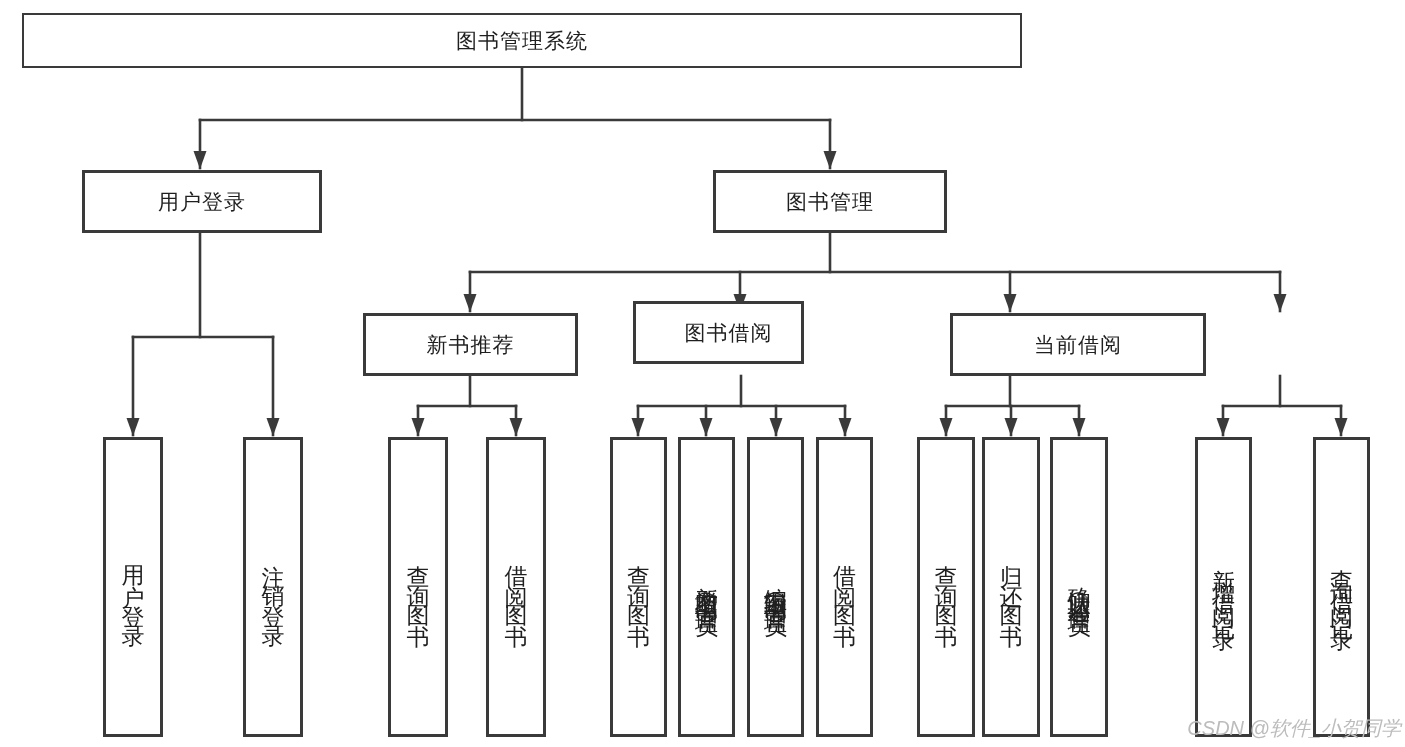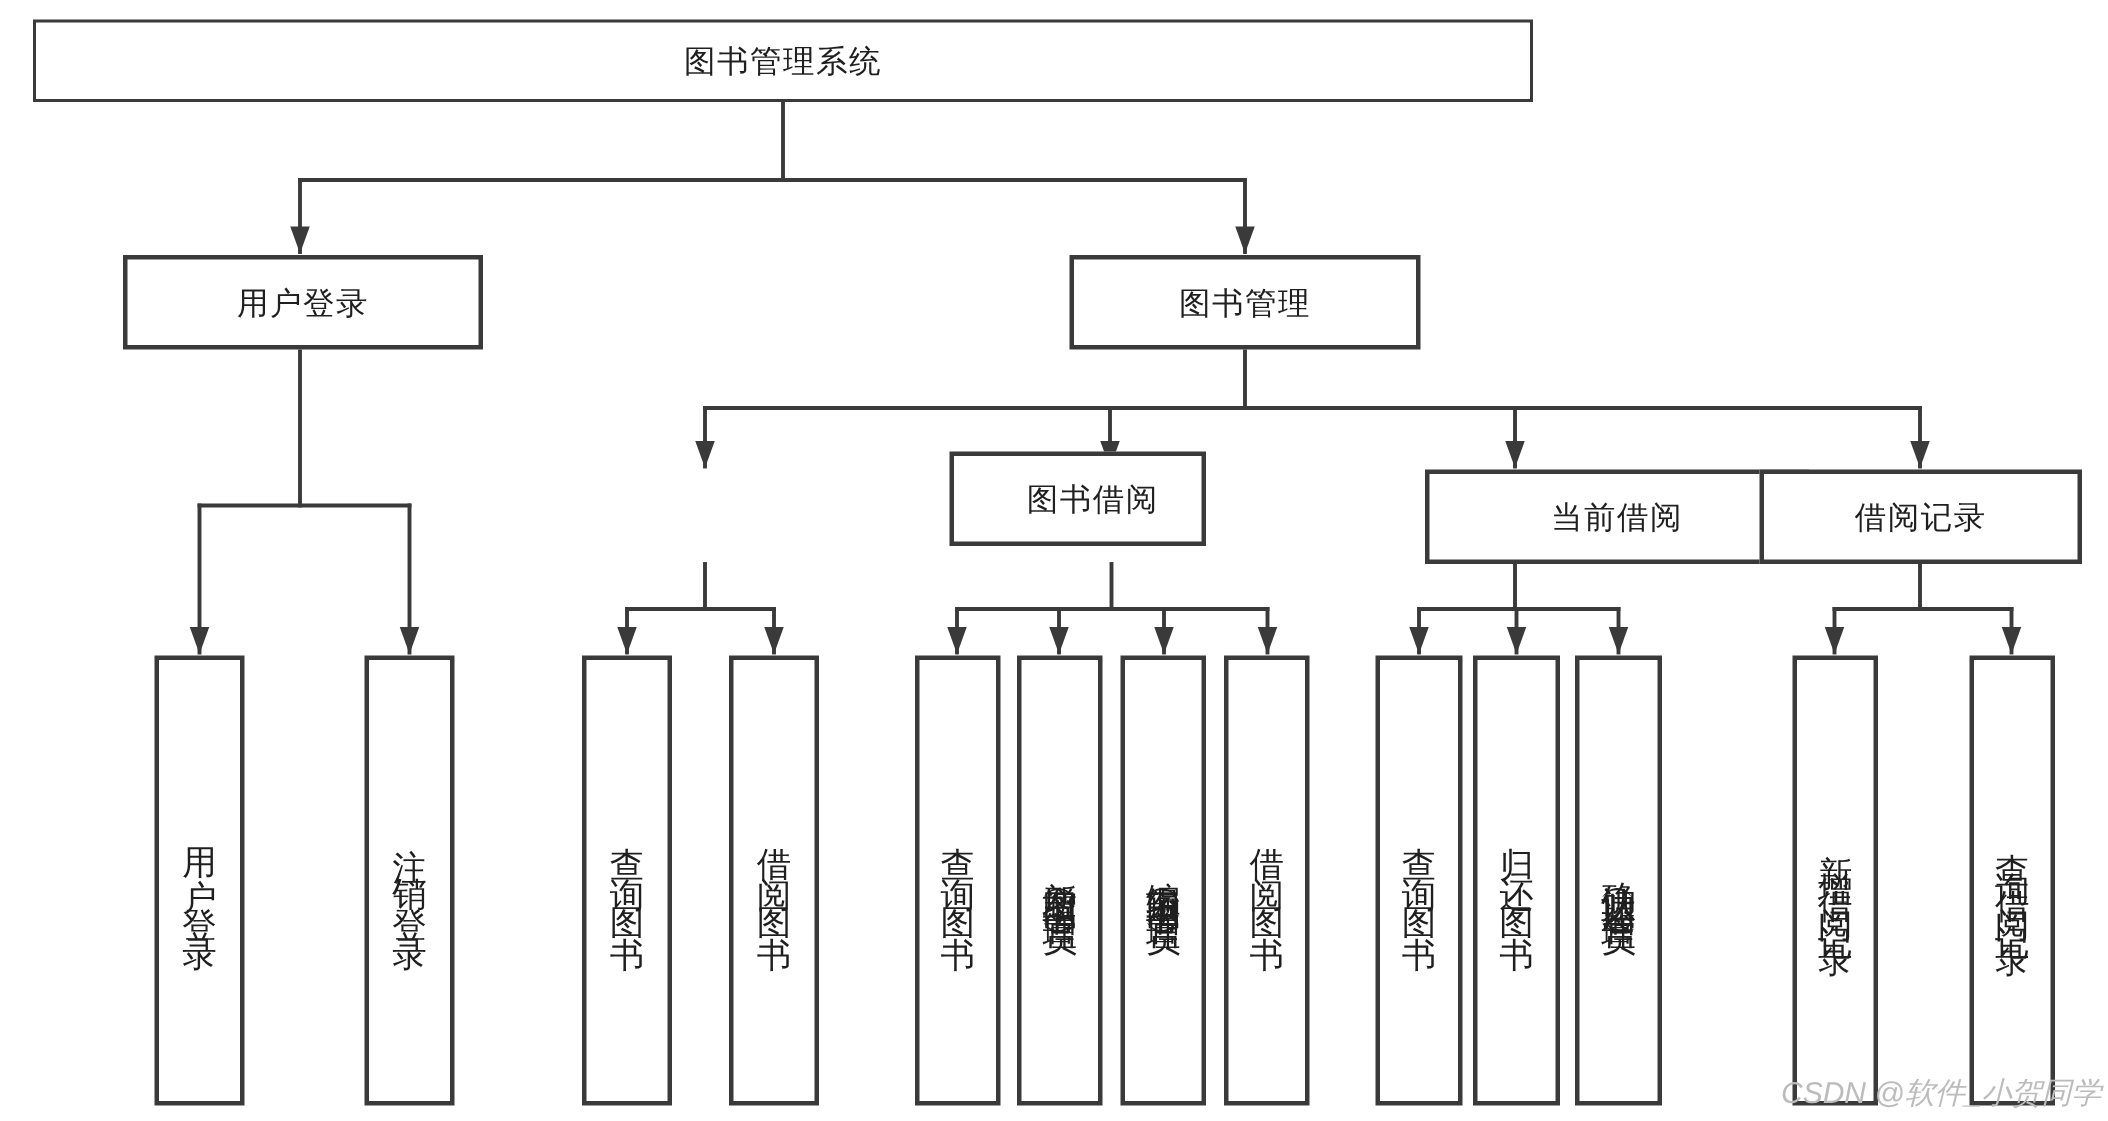--- a/index.html
+++ b/index.html
@@ -124,28 +124,28 @@
     <span class="hlabel">图书管理系统</span>
   </div>
 
   <div class="node" style="left:82px;top:170px;width:240px;height:63px;">
     <span class="hlabel">用户登录</span>
   </div>
   <div class="node" style="left:713px;top:170px;width:234px;height:63px;text-align:center;">
     <span class="hlabel">图书管理</span>
   </div>
 
+  <div class="node" style="left:363px;top:313px;width:215px;height:63px;">
+    <span class="hlabel">新书推荐</span>
+  </div>
   <div class="node" style="left:633px;top:301px;width:171px;height:63px;padding-left:20px;">
     <span class="hlabel">图书借阅</span>
   </div>
   <div class="node" style="left:950px;top:313px;width:256px;height:63px;">
     <span class="hlabel">当前借阅</span>
-  </div>
-  <div class="node" style="left:1173px;top:313px;width:215px;height:63px;">
-    <span class="hlabel">借阅记录</span>
   </div>
 
   <div class="node" style="left:103px;top:437px;width:60px;height:300px;">
     <span class="vlabel chars4">用户登录</span>
   </div>
   <div class="node" style="left:243px;top:437px;width:60px;height:300px;">
     <span class="vlabel chars4">注销登录</span>
   </div>
 
   <div class="node" style="left:388px;top:437px;width:60px;height:300px;">

